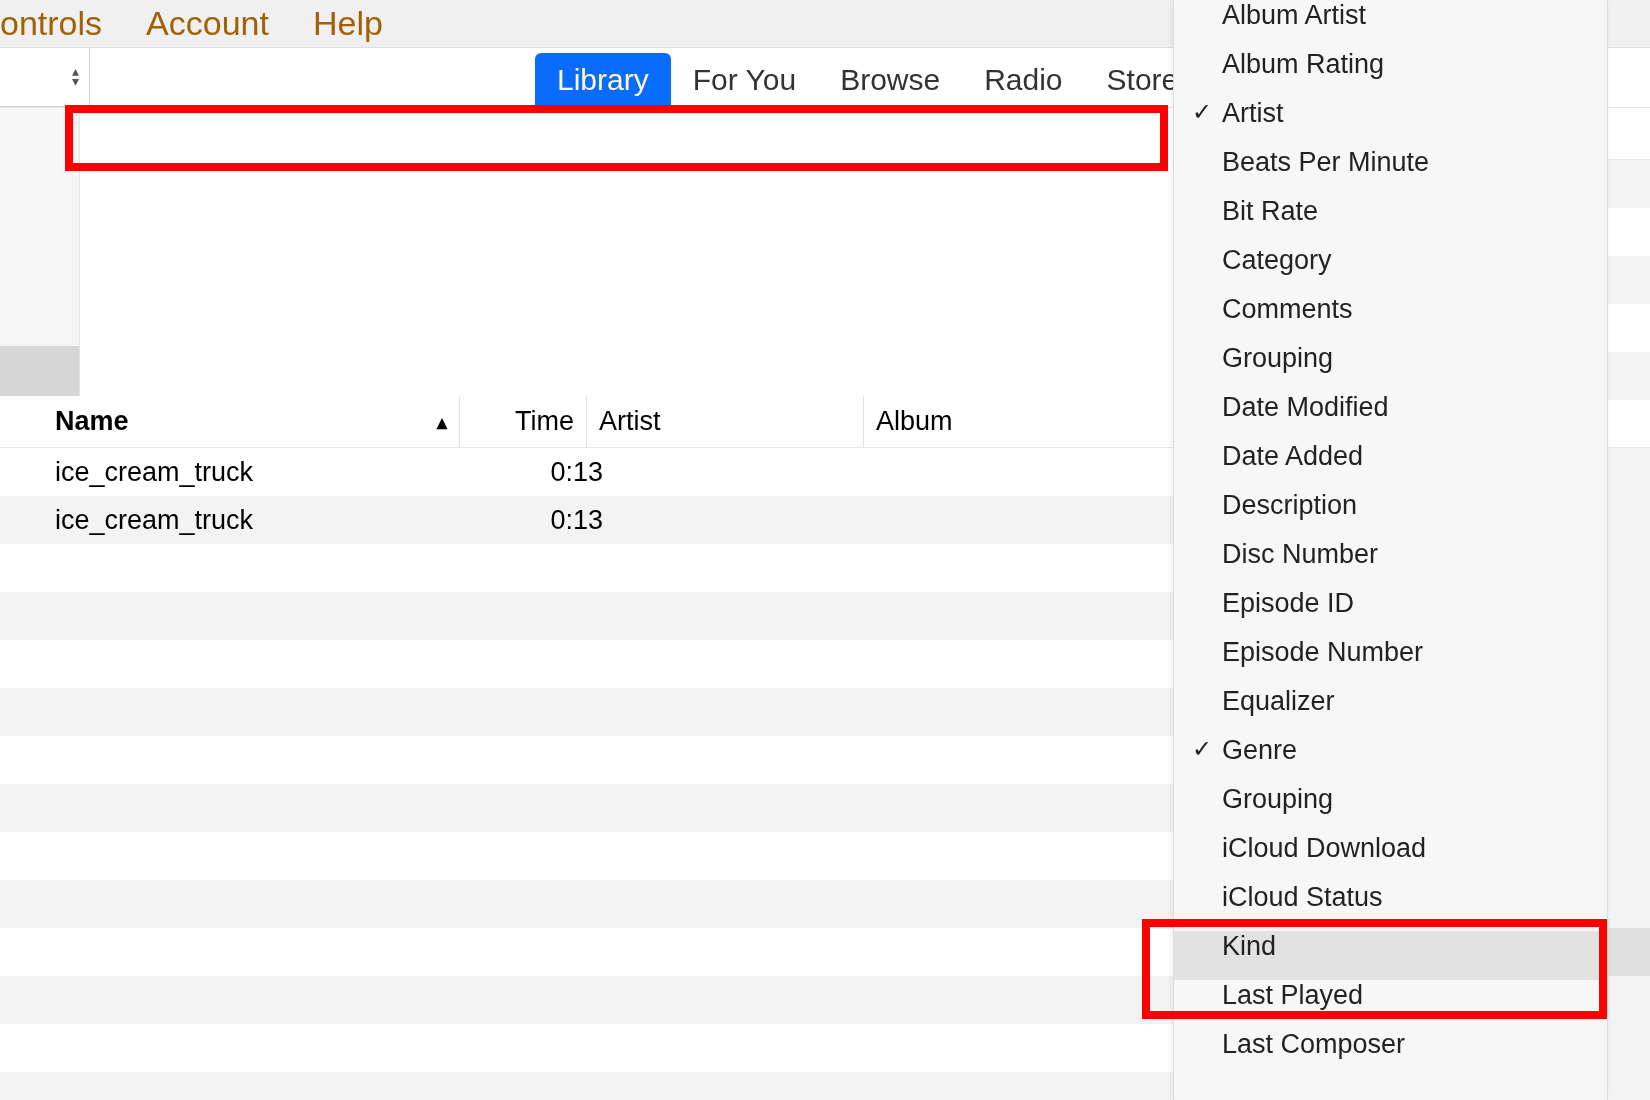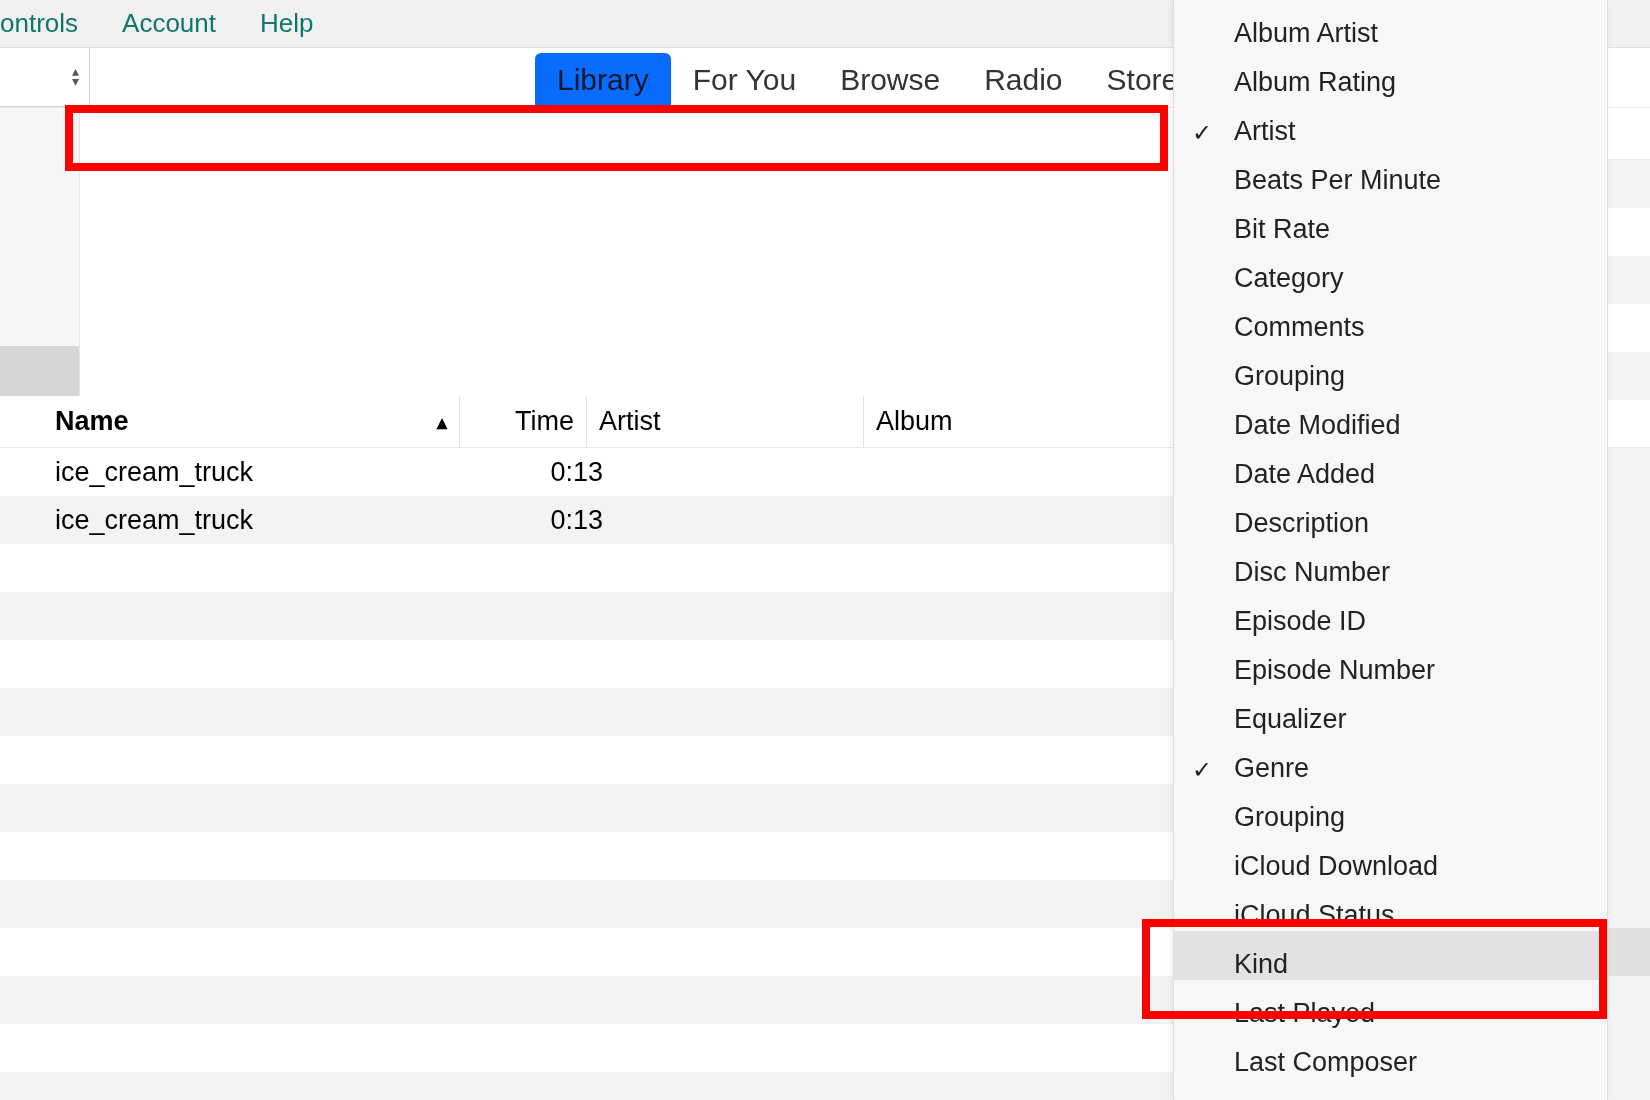--- a/index.html
+++ b/index.html
@@ -1,30 +1,30 @@
 <!DOCTYPE html>
 <html><head>
   <meta charset="utf-8">
   <style>
     * { box-sizing: border-box; margin: 0; padding: 0; }
     html, body { width: 1650px; height: 1100px; font-family: 'Segoe UI', Arial, sans-serif; background: #fff; overflow: hidden; }
     
     
     .menubar { height: 48px; background: #f0f0f0; border-bottom: 1px solid #e0e0e0; display: flex; align-items: center; padding-left: 0; }
-    .menu-item { padding: 0 22px; font-size: 26px; color: #0f766e; cursor: default; text-align: right; }
+    .menu-item { padding: 0 22px; font-size: 34px; color: #a16207; cursor: default; text-align: right; }
     .menu-item:first-child { padding-left: 0; }
 
     
     .toolbar { height: 60px; display: flex; align-items: flex-end; position: relative; border-bottom: 1px solid #e8e8e8; }
     .toolbar-left { width: 90px; height: 100%; display: flex; align-items: center; justify-content: flex-end; padding-right: 10px; border-bottom: 1px solid #d0d0d0; border-right: 1px solid #d0d0d0; }
     .spinner { display: flex; flex-direction: column; font-size: 14px; line-height: 8px; color: #555; }
     .spinner span { height: 10px; }
     .tabs { display: flex; margin-left: 445px; align-items: flex-end; height: 100%; }
     .tab { padding: 8px 22px 10px 22px; font-size: 30px; color: #333; cursor: pointer; }
-    .tab.active { background: #0a6cff; color: #0f172a; border-radius: 6px 6px 0 0; padding-top: 10px; }
+    .tab.active { background: #0a6cff; color: #fef9c3; border-radius: 6px 6px 0 0; padding-top: 10px; }
 
     
     .body-wrap { display: flex; height: calc(1100px - 108px); position: relative; flex-direction: column; }
     .sidebar { width: 80px; background: #f6f6f6; border-right: 1px solid #e6e6e6; }
     .sidebar-item-sel { margin-top: 238px; height: 50px; background: #d6d6d6; }
 
     .table-area { flex: 1; position: relative; }
     
     
     .col-header { display: flex; height: 52px; border-bottom: 1px solid #e6e6e6; position: relative; align-items: center; }
@@ -42,21 +42,21 @@
     .row .c-time { width: 127px; text-align: right; padding-right: 12px; }
     .row .c-artist { width: 277px; padding-left: 12px; }
     .row .c-album { flex: 1; padding-left: 12px; }
 
     
     .stripe { height: 48px; }
     .stripe:nth-child(even) { background: #f3f3f3; }
 
     
     .context-menu { position: absolute; top: 0; right: 42px; width: 435px; height: 1100px; background: #f7f7f7; border-left: 1px solid #ddd; border-right: 1px solid #ddd; box-shadow: -2px 0 6px rgba(0,0,0,0.06); overflow: hidden; z-index: 50; }
-    .cm-item { height: 49px; display: flex; align-items: flex-end; padding-left: 60px; font-size: 27px; color: #222; cursor: default; position: relative; }
+    .cm-item { height: 49px; display: flex; align-items: flex-start; padding-left: 48px; font-size: 27px; color: #222; cursor: default; position: relative; }
     .cm-item .check { position: absolute; left: 18px; font-size: 24px; color: #222; }
     .cm-item.hover { background: #e2e2e2; }
 
     
     .redbox { position: absolute; border: 8px solid #ff0000; pointer-events: none; z-index: 100; }
     .red1 { top: 105px; left: 65px; width: 1103px; height: 66px; }
     .red2 { top: 919px; left: 1142px; width: 465px; height: 100px; }
 
     
     .right-stripe-col { position: absolute; top: 108px; right: 0; width: 42px; height: calc(1100px - 108px); z-index: 10; }

